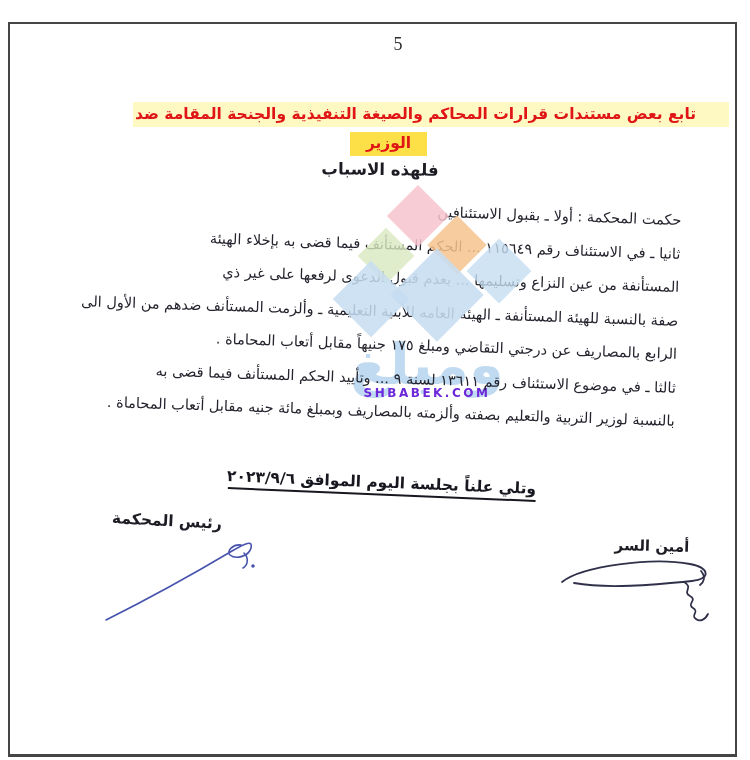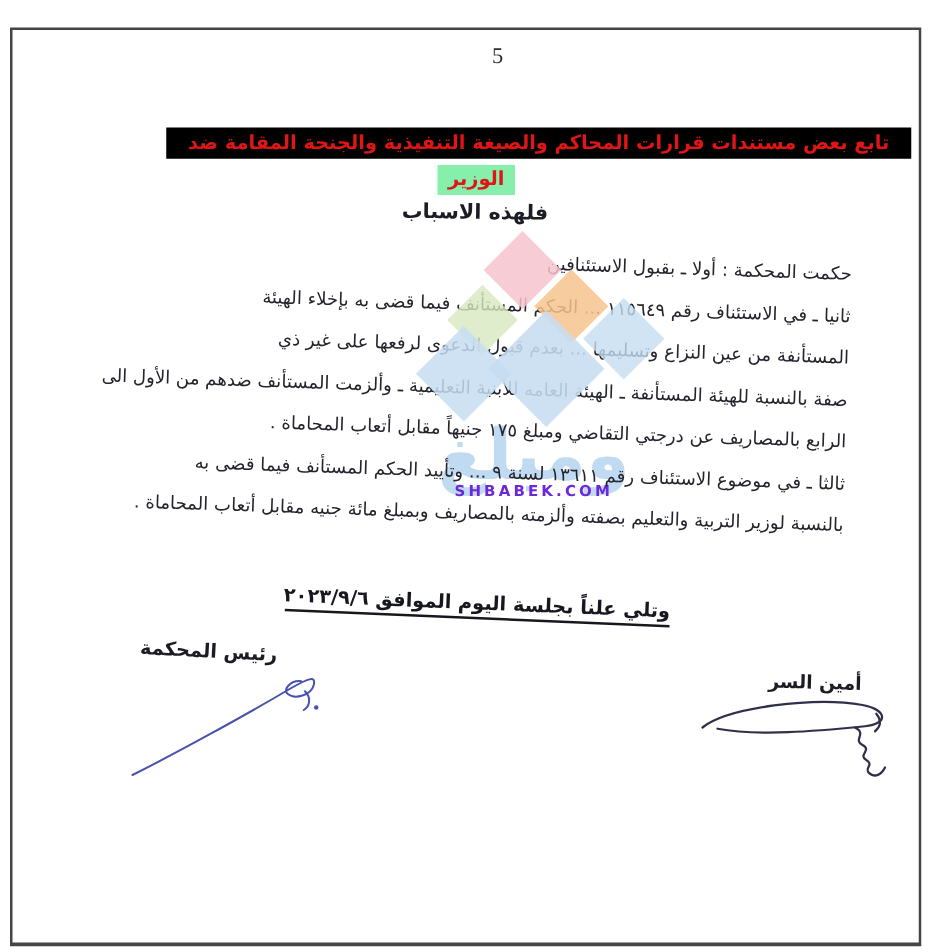--- a/index.html
+++ b/index.html
@@ -9,28 +9,28 @@
     position:absolute;left:8px;top:22px;width:725px;height:730px;
     border:2px solid #454545;border-bottom-width:3px;background:#ffffff;
   }
   .page-number{
     position:absolute;left:386px;top:34px;width:24px;text-align:center;
     font-family:"Liberation Serif","DejaVu Serif",serif;font-size:18px;color:#2e2e2e;
   }
 
   
   .title-line1{
-    position:absolute;left:133px;top:102px;width:592px;text-align:center;
+    position:absolute;left:133px;top:102px;width:592px;text-align:left;
     direction:rtl;white-space:nowrap;font-weight:bold;font-size:15.5px;color:#e01616;
-    background:#000000;padding:3px 2px 4px 2px;
+    background:#fef9c3;padding:3px 2px 4px 2px;
   }
   .title-line2{
-    position:absolute;left:350px;top:132px;width:62px;text-align:center;
+    position:absolute;left:350px;top:132px;width:77px;text-align:center;
     direction:rtl;font-weight:bold;font-size:15.5px;color:#e01616;
-    background:#86efac;padding:2px 0 4px 0;
+    background:#fde047;padding:2px 0 4px 0;
   }
   .heading{
     position:absolute;left:300px;top:160px;width:160px;text-align:center;
     direction:rtl;font-weight:bold;font-size:16.5px;color:#1c1c24;
     transform:rotate(0.8deg);
   }
 
   
   .body-text{
     position:absolute;top:204px;right:68px;width:615px;direction:rtl;

